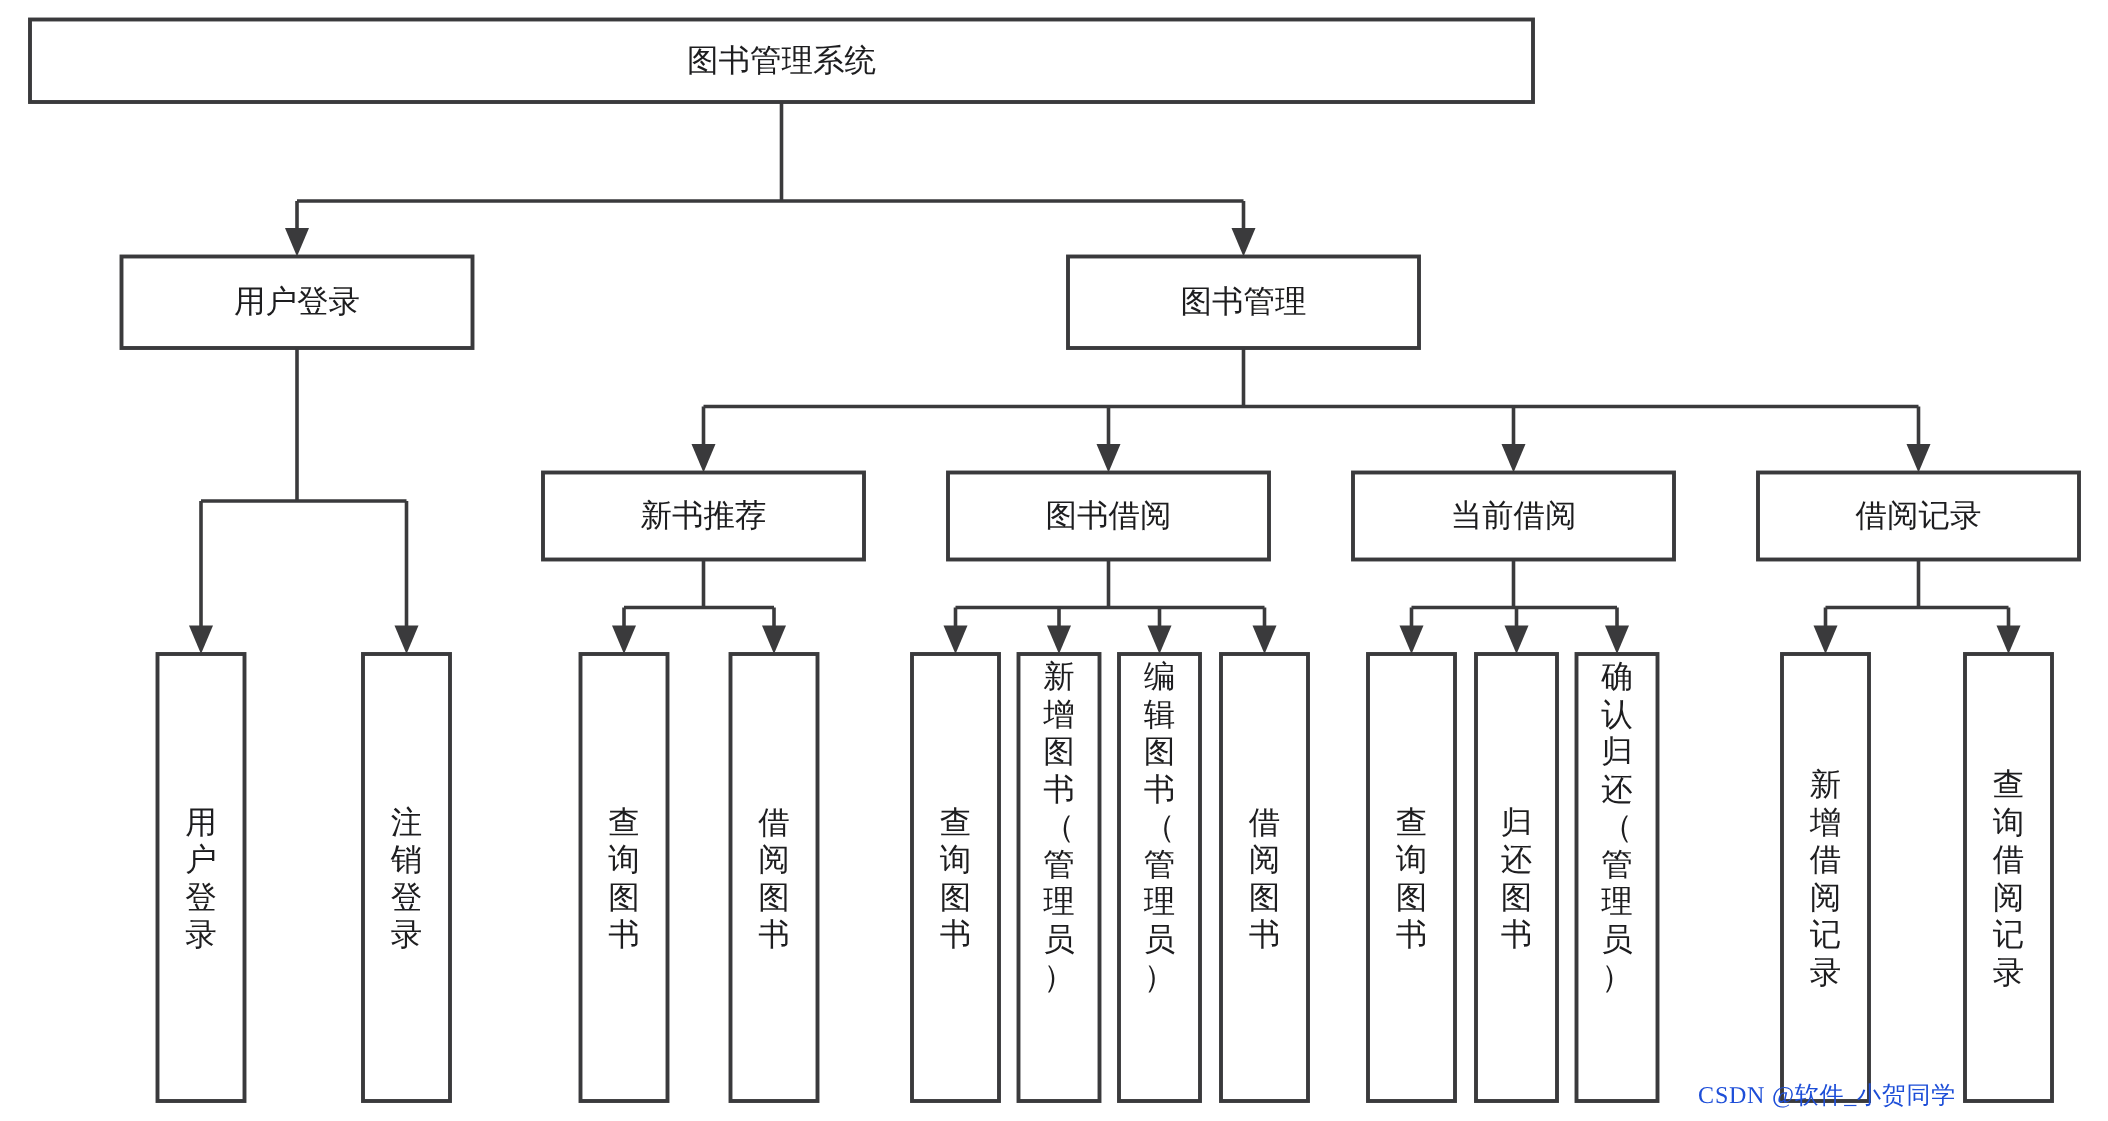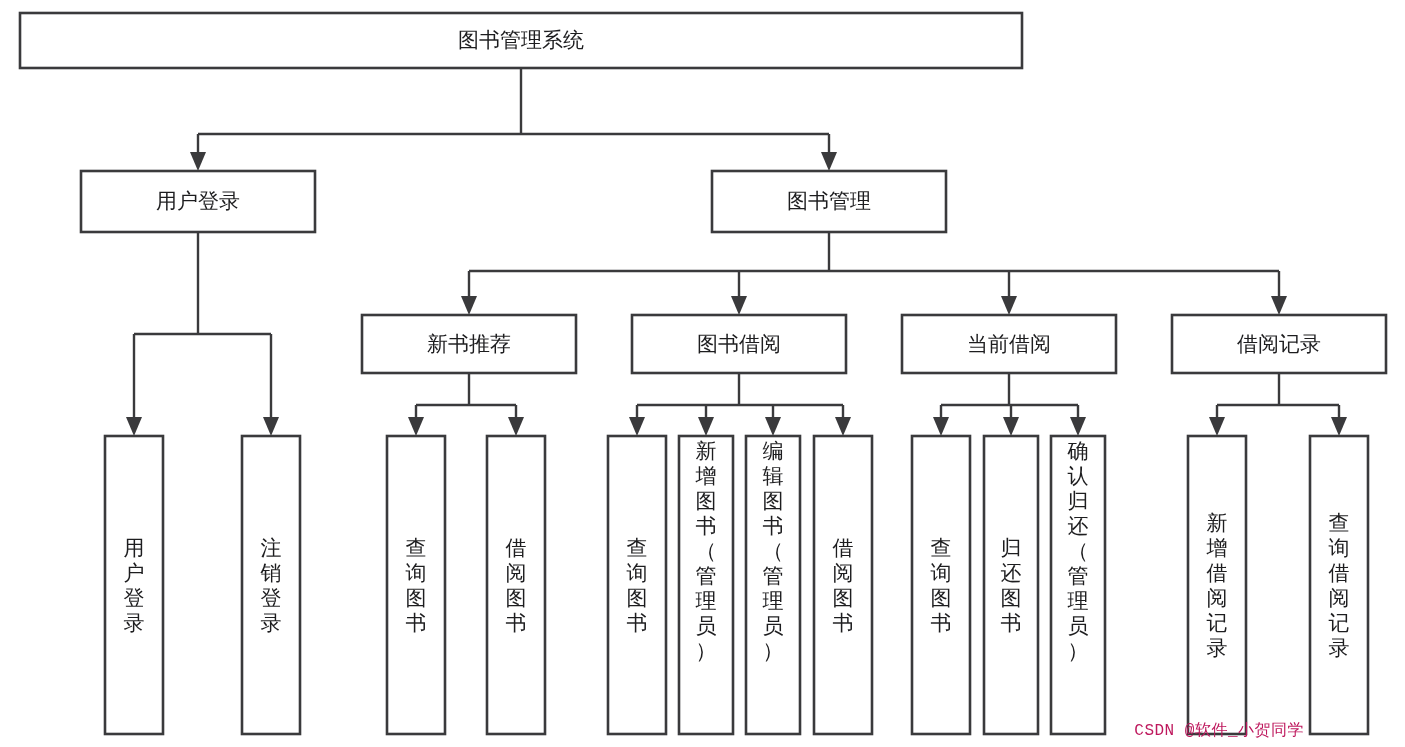--- a/index.html
+++ b/index.html
@@ -52,23 +52,23 @@
   .node-label-v {
     fill: #1d1d1f;
     font-family: "Liberation Sans", "DejaVu Sans", sans-serif;
     font-size: 21px;
     text-anchor: middle;
   }
   .watermark-text {
     position: absolute;
     right: 10px;
     bottom: 6px;
-    font-family: Liberation Mono, monospace;
+    font-family: Liberation Serif, serif;
     font-size: 16px;
-    color: #be185d;
+    color: #1d4ed8;
     white-space: nowrap;
     letter-spacing: 0.5px;
     pointer-events: none;
   }
 </style>
 </head>
 <body>
 
 <div id="diagram-root">
   <svg id="tree-svg" viewBox="0 0 1405 747">

